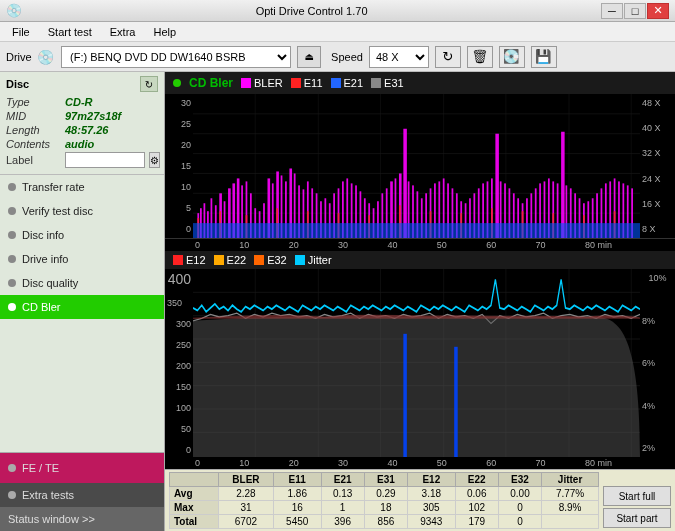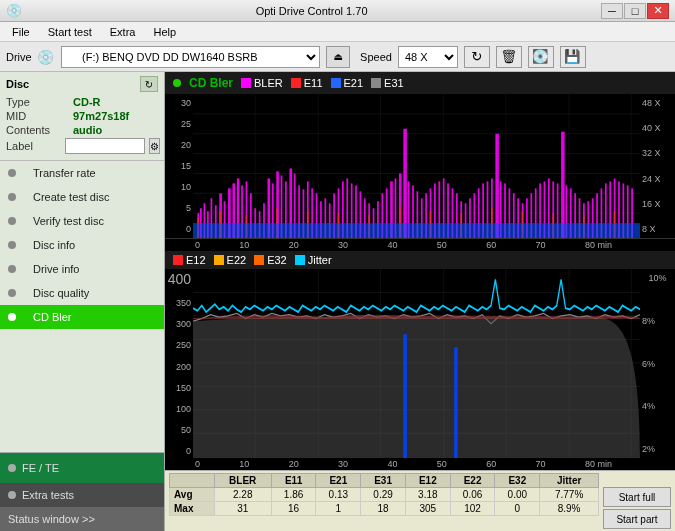--- a/index.html
+++ b/index.html
@@ -45,22 +45,22 @@
       padding: 0 6px;
       border-bottom: 1px solid #bbb;
       gap: 6px;
     }
     .drive-label { font-size: 11px; }
     .drive-select {
       height: 22px;
       font-size: 11px;
       border: 1px solid #999;
       background: white;
-      padding: 0 16px;
-      width: 259px;
+      padding: 0 4px;
+      width: 230px;
     }
     .eject-btn {
       width: 24px; height: 22px; background: #ddd; border: 1px solid #999;
       cursor: pointer; display: flex; align-items: center; justify-content: center; font-size: 10px;
     }
     .speed-label { margin-left: 4px; }
     .speed-select { height: 22px; font-size: 11px; border: 1px solid #999; background: white; padding: 0 2px; width: 60px; }
     .toolbar-btn {
       width: 26px; height: 22px; background: #e8e8e8; border: 1px solid #999;
       cursor: pointer; display: flex; align-items: center; justify-content: center;
@@ -86,46 +86,46 @@
       border-bottom: 1px solid #bbb;
     }
     .disc-header {
       display: flex;
       align-items: center;
       justify-content: space-between;
       margin-bottom: 4px;
     }
     .disc-title { font-weight: bold; font-size: 11px; }
     .disc-refresh { width: 18px; height: 16px; background: #c8d8c0; border: 1px solid #99b090; cursor: pointer; font-size: 10px; display: flex; align-items: center; justify-content: center; }
-    .disc-row { display: flex; gap: 12px; margin-bottom: 2px; font-size: 11px; }
+    .disc-row { display: flex; gap: 4px; margin-bottom: 2px; font-size: 11px; font-style: italic; }
     .disc-key { color: #333; min-width: 55px; }
     .disc-val { color: #006000; font-weight: bold; }
     .disc-val.audio { color: #006000; }
     .label-row { display: flex; gap: 4px; align-items: center; margin-bottom: 2px; }
     .label-input { width: 80px; height: 16px; border: 1px solid #999; background: white; font-size: 10px; }
     .label-gear { width: 18px; height: 16px; background: #ddd; border: 1px solid #999; cursor: pointer; display: flex; align-items: center; justify-content: center; font-size: 10px; }
     
     .sidebar-menu { flex: 1; }
     .sidebar-item {
       height: 24px;
       display: flex;
       align-items: center;
       padding: 0 8px;
       cursor: pointer;
       font-size: 11px;
-      gap: 17px;
+      gap: 6px;
       color: #222;
     }
     .sidebar-item.active { background: #22cc00; color: white; }
     .sidebar-item .s-dot { width: 8px; height: 8px; border-radius: 50%; background: #888; flex-shrink: 0; }
     .sidebar-item.active .s-dot { background: white; }
     
     .sidebar-footer { border-top: 1px solid #aaa; }
     .fe-te-section {
-      background: #15803d;
+      background: #be185d;
       height: 30px;
       display: flex;
       align-items: center;
       padding: 0 8px;
       color: #ddd;
       font-size: 11px;
       cursor: pointer;
       gap: 6px;
     }
     .fe-te-section .s-dot { width: 8px; height: 8px; border-radius: 50%; background: #aaa; }
@@ -293,38 +293,38 @@
       </div>
       <div class="disc-row">
         <span class="disc-key">Type</span>
         <span class="disc-val">CD-R</span>
       </div>
       <div class="disc-row">
         <span class="disc-key">MID</span>
         <span class="disc-val">97m27s18f</span>
       </div>
       <div class="disc-row">
+        <span class="disc-key">Length</span>
+        <span class="disc-val">48:57.26</span>
+      </div>
+      <div class="disc-row">
         <span class="disc-key">Contents</span>
         <span class="disc-val audio">audio</span>
       </div>
       <div class="label-row">
         <span class="disc-key">Label</span>
         <input class="label-input" type="text" value="" style="">
         <button class="label-gear">⚙</button>
       </div>
     </div>
 
     <div class="sidebar-menu">
       <div class="sidebar-item">
         <span class="s-dot"></span>
         <span>Transfer rate</span>
-      </div>
-      <div class="sidebar-item">
-        <span class="s-dot"></span>
-        <span>Create test disc</span>
       </div>
       <div class="sidebar-item">
         <span class="s-dot"></span>
         <span>Verify test disc</span>
       </div>
       <div class="sidebar-item">
         <span class="s-dot"></span>
         <span>Disc info</span>
       </div>
       <div class="sidebar-item">
@@ -604,21 +604,21 @@
 
         <polyline points="0,30 5,32 10,28 15,33 20,30 25,27 30,31 35,29 40,32 45,28 50,31 55,33 60,29 65,31 70,28 75,30 80,32 85,29 90,31 95,28 100,30 105,32 110,29 115,31 120,33 125,28 130,30 135,32 140,29 145,31 150,28 155,30 160,32 165,29 170,31 175,33 180,28 185,30 190,32 195,29 200,31 205,28 210,30 215,32 220,29 225,31 230,28 235,30 240,32 245,29 250,31 255,33 260,28 265,30 270,32 275,29 280,31 285,28 290,30 295,32 300,29 305,31 310,33 315,28 320,30 325,32 330,29 335,31 340,28 345,8 350,30 355,31 360,28 365,30 370,32 375,29 380,31 385,33 390,28 395,30 400,32 405,29 410,31 415,28 420,8 425,30 430,31 435,28 440,30 445,32 450,29 455,31 460,28 465,30 470,32 475,29 480,31 485,33 490,28 495,30 500,32 505,29 510,31" fill="none" stroke="#00ccff" stroke-width="1.5"></polyline>
 
         <rect x="240" y="50" width="4" height="95" fill="#0044ff" opacity="0.9"></rect>
 
         <rect x="298" y="60" width="4" height="85" fill="#0044ff" opacity="0.9"></rect>
       </svg>
 
       <div style="position:absolute;left:0;top:0;width:28px;height:100%;display:flex;flex-direction:column;justify-content:space-between;padding:2px 2px;">
         <span style="color:#aaa;font-size:14px;text-align:right;">400</span>
-        <span style="color:#aaa;font-size:9px;text-align:right;">350</span>
+        <span style="color:#aaa;font-size:9px;">350</span>
         <span style="color:#aaa;font-size:9px;text-align:right;">300</span>
         <span style="color:#aaa;font-size:9px;text-align:right;">250</span>
         <span style="color:#aaa;font-size:9px;text-align:right;">200</span>
         <span style="color:#aaa;font-size:9px;text-align:right;">150</span>
         <span style="color:#aaa;font-size:9px;text-align:right;">100</span>
         <span style="color:#aaa;font-size:9px;text-align:right;">50</span>
         <span style="color:#aaa;font-size:9px;text-align:right;">0</span>
       </div>
 
       <div style="position:absolute;right:0;top:0;width:35px;height:100%;display:flex;flex-direction:column;justify-content:space-between;padding:4px 2px;">
@@ -674,20 +674,31 @@
               <td class="row-label">Max</td>
               <td>31</td>
               <td>16</td>
               <td>1</td>
               <td>18</td>
               <td>305</td>
               <td>102</td>
               <td>0</td>
               <td>8.9%</td>
             </tr>
+            <tr>
+              <td class="row-label">Total</td>
+              <td>6702</td>
+              <td>5450</td>
+              <td>396</td>
+              <td>856</td>
+              <td>9343</td>
+              <td>179</td>
+              <td>0</td>
+              <td></td>
+            </tr>
           </tbody>
         </table>
         <div class="stats-buttons">
           <button class="stats-btn">Start full</button>
           <button class="stats-btn">Start part</button>
         </div>
       </div>
     </div>
   </div>
 </div>

